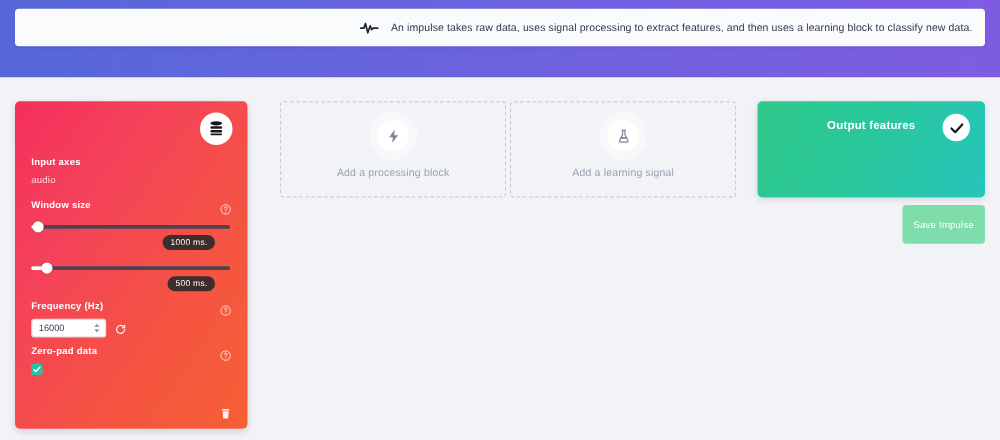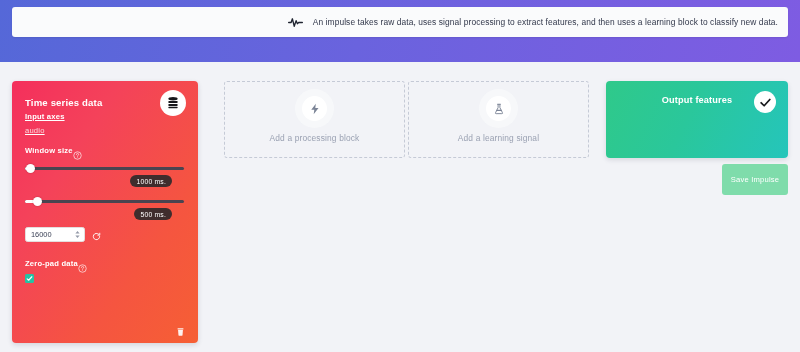--- a/index.html
+++ b/index.html
@@ -98,20 +98,21 @@
   }
   .field-value {
     font-size: 7.6px;
     color: rgba(255,255,255,.8);
     letter-spacing: .2px;
     margin-top: 5px;
   }
   .row-label {
     display: flex;
     align-items: center;
+    justify-content: space-between;
   }
   .help-icon {
     width: 9px; height: 9px;
     flex: 0 0 9px;
     opacity: .85;
   }
 
   
   .slider-wrap { position: relative; height: 8px; margin-top: 9px; }
   .slider-track {
@@ -286,32 +287,31 @@
       <polyline points="1,12 5,12 7,6 10,18 13,9 15,14 17,12 23,12"></polyline>
     </svg>
   </span>
   <span class="banner-text">An impulse takes raw data, uses signal processing to extract features, and then uses a learning block to classify new data.</span>
 </div>
 
 <div class="page-body">
 
   <div class="ts-card">
 
-    <div class="ts-title">Time series data</div>
 
     <div class="ts-badge">
       <svg viewBox="0 0 24 24" width="14" height="14" fill="#17181c">
         <ellipse cx="12" cy="4.6" rx="8" ry="2.9"></ellipse>
         <rect x="4" y="8.6" width="16" height="3.4" rx="1.3"></rect>
         <rect x="4" y="13.6" width="16" height="3.4" rx="1.3"></rect>
         <rect x="4" y="18.4" width="16" height="2.4" rx="1.1"></rect>
       </svg>
     </div>
 
-    <div style="margin-top:4px;text-decoration:underline;">
+    <div style="margin-top:32px;">
       <div class="field-label">Input axes</div>
       <div class="field-value">audio</div>
     </div>
 
     <div style="margin-top:11px;">
       <div class="row-label">
         <span class="field-label">Window size</span>
         <span class="help-icon">
           <svg viewBox="0 0 24 24" width="9" height="9" fill="none" stroke="#ffffff" stroke-width="2">
             <circle cx="12" cy="12" r="10"></circle>
@@ -335,40 +335,50 @@
         <div class="slider-track"></div>
         <div class="slider-fill" style="width:12px;"></div>
         <div class="slider-knob" style="left:8px;"></div>
       </div>
       <div style="position:relative;height:13px;margin-top:3px;">
         <span class="pill">500 ms.</span>
       </div>
     </div>
 
     <div style="margin-top:6px;">
+      <div class="row-label">
+        <span class="field-label">Frequency (Hz)</span>
+        <span class="help-icon">
+          <svg viewBox="0 0 24 24" width="9" height="9" fill="none" stroke="#ffffff" stroke-width="2">
+            <circle cx="12" cy="12" r="10"></circle>
+            <path d="M9.2 9.2a2.9 2.9 0 1 1 3.8 2.8c-.8.3-1 .9-1 1.6v.5" stroke-linecap="round"></path>
+            <circle cx="12" cy="17.6" r="1.1" fill="#ffffff" stroke="none"></circle>
+          </svg>
+        </span>
+      </div>
       <div class="freq-row">
         <div class="num-input">
           <span>16000</span>
           <span class="spinner">
             <svg viewBox="0 0 10 12" width="7" height="9" fill="#9399a8">
               <polygon points="5,1 8,4.6 2,4.6"></polygon>
               <polygon points="5,11 8,7.4 2,7.4"></polygon>
             </svg>
           </span>
         </div>
         <span class="reload-icon">
           <svg viewBox="0 0 24 24" width="9" height="9" fill="none" stroke="#ffffff" stroke-width="2.4" stroke-linecap="round">
             <path d="M20.5 12a8.5 8.5 0 1 1-2.6-6.1"></path>
             <polyline points="20.7,3.2 20.7,8.4 15.5,8.4"></polyline>
           </svg>
         </span>
       </div>
     </div>
 
-    <div style="margin-top:17px;">
+    <div style="margin-top:6px;">
       <div class="row-label">
         <span class="field-label">Zero-pad data</span>
         <span class="help-icon">
           <svg viewBox="0 0 24 24" width="9" height="9" fill="none" stroke="#ffffff" stroke-width="2">
             <circle cx="12" cy="12" r="10"></circle>
             <path d="M9.2 9.2a2.9 2.9 0 1 1 3.8 2.8c-.8.3-1 .9-1 1.6v.5" stroke-linecap="round"></path>
             <circle cx="12" cy="17.6" r="1.1" fill="#ffffff" stroke="none"></circle>
           </svg>
         </span>
       </div>

